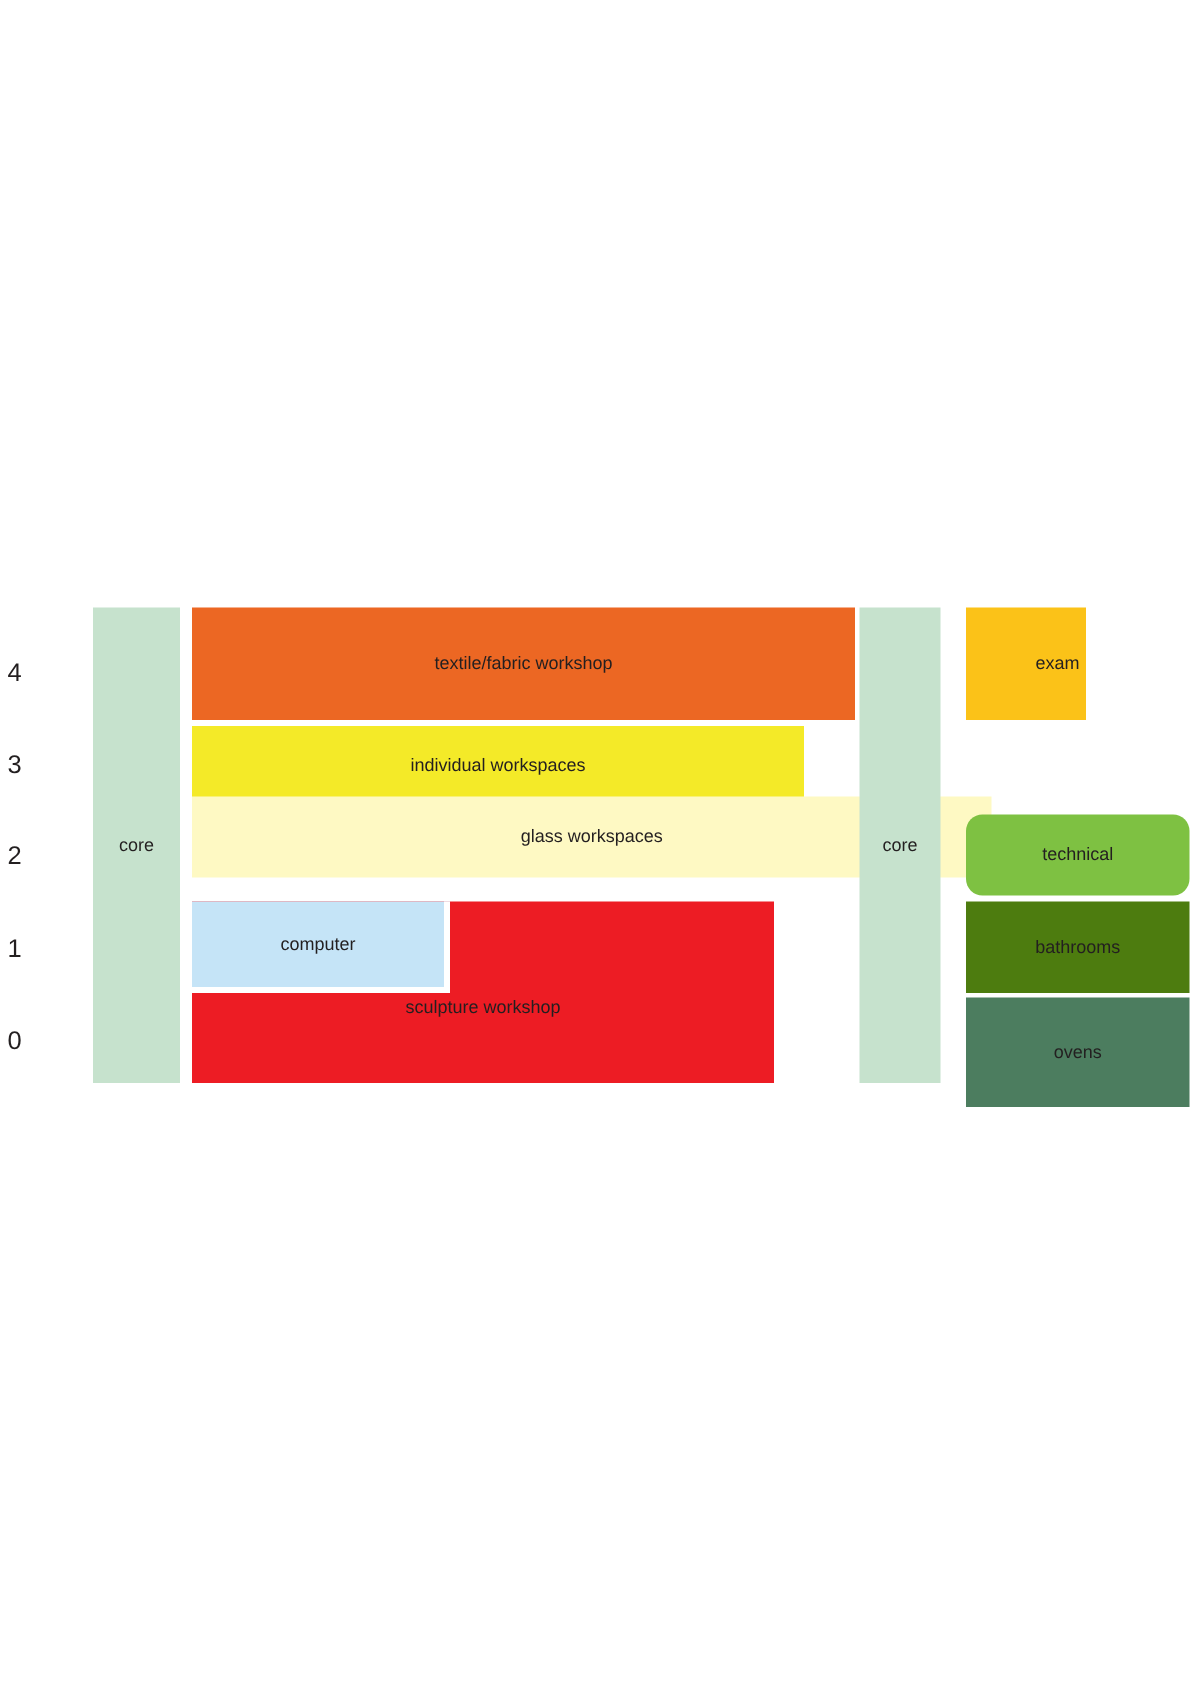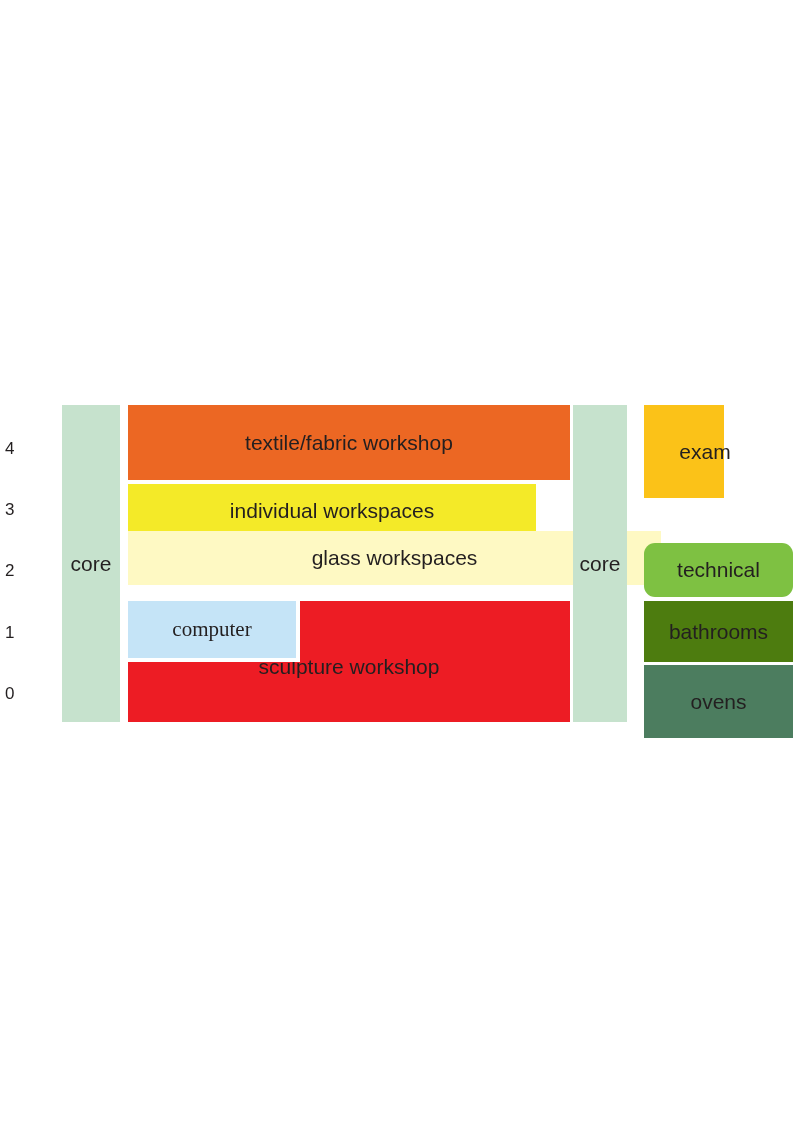--- a/index.html
+++ b/index.html
@@ -31,21 +31,21 @@
     text-align: left;
     width: 20px;
   }
 
   .block {
     position: absolute;
     box-sizing: border-box;
     display: flex;
     align-items: center;
     justify-content: center;
-    font-size: 21px;
+    font-size: 12px;
     color: #231f20;
     line-height: 1.1;
     text-align: center;
     white-space: nowrap;
   }
 
   .block.label-bottom {
     align-items: flex-end;
     padding-bottom: 44px;
   }
@@ -62,27 +62,27 @@
   <div class="axis-label" style="left:5px; top:685px;">0</div>
 
   <div class="block" style="left:62px; top:405px; width:58px; height:317px; background:#c6e2cd;">core</div>
 
   <div class="block" style="left:128px; top:405px; width:442px; height:75px; background:#ec6723;">textile/fabric workshop</div>
 
   <div class="block" style="left:128px; top:484px; width:408px; height:54px; background:#f4ea28;">individual workspaces</div>
 
   <div class="block" style="left:128px; top:531px; width:533px; height:54px; background:#fef9c3;">glass workspaces</div>
 
-  <div class="block label-bottom" style="left:128px; top:601px; width:442px; height:121px; background:#ed1c24;">sculpture workshop</div>
+  <div class="block label-bottom" style="left:128px; top:601px; width:388px; height:121px; background:#ed1c24;">sculpture workshop</div>
 
-  <div class="block" style="left:128px; top:601px; width:172px; height:61px; background:#c5e4f7; border-right:4px solid #ffffff; border-bottom:4px solid #ffffff;font-family:Liberation Serif, serif;">computer</div>
+  <div class="block" style="left:128px; top:601px; width:172px; height:61px; background:#c5e4f7; border-right:4px solid #ffffff; border-bottom:4px solid #ffffff;">computer</div>
 
   <div class="block" style="left:573px; top:405px; width:54px; height:317px; background:#c6e2cd;">core</div>
 
-  <div class="block" style="left:644px; top:405px; width:80px; height:93px; background:#fbc218;padding-left:42px;">exam</div>
+  <div class="block" style="left:644px; top:405px; width:80px; height:75px; background:#fbc218;padding-left:42px;">exam</div>
 
   <div class="block" style="left:644px; top:543px; width:149px; height:54px; background:#7ec142;border-radius:11px;">technical</div>
 
   <div class="block" style="left:644px; top:601px; width:149px; height:61px; background:#4d7c0f;">bathrooms</div>
 
   <div class="block" style="left:644px; top:665px; width:149px; height:73px; background:#4c7d5f;">ovens</div>
 
 </div>
 
 </body></html>

